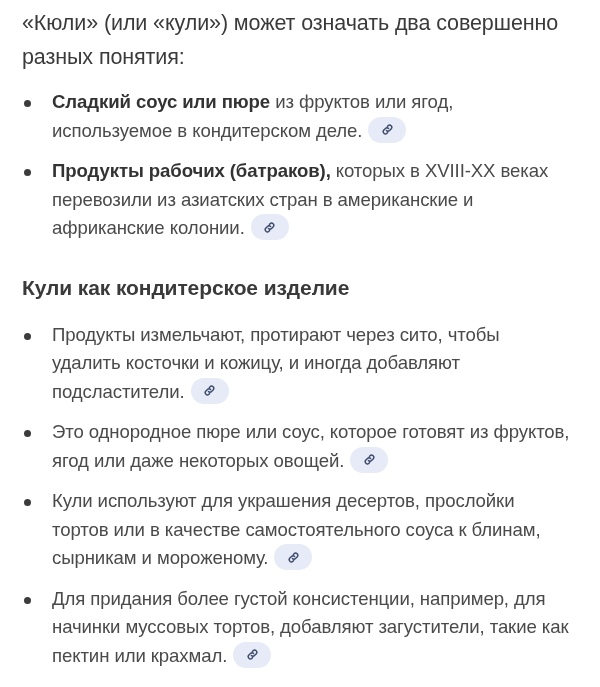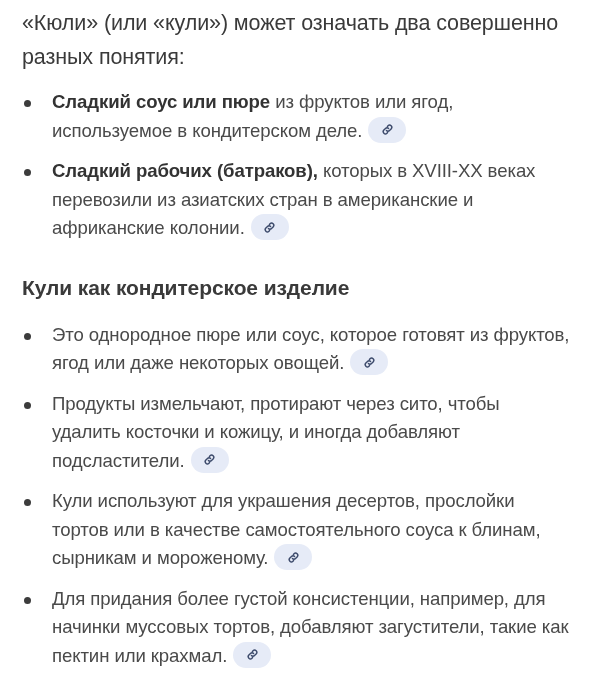--- a/index.html
+++ b/index.html
@@ -47,44 +47,44 @@
       <span class="bullet"></span>
       <b>Сладкий соус или пюре</b><span> из фруктов или ягод, используемое в кондитерском деле.</span><span class="link-chip">
           <svg viewBox="0 0 24 24" fill="none" stroke="#3c4a6b" stroke-width="2.6" stroke-linecap="round">
             <path d="M10 14a4 4 0 0 0 5.7 0l3-3a4 4 0 0 0-5.7-5.7l-1.2 1.2"></path>
             <path d="M14 10a4 4 0 0 0-5.7 0l-3 3a4 4 0 0 0 5.7 5.7l1.2-1.2"></path>
           </svg>
         </span>
     </li>
     <li>
       <span class="bullet"></span>
-      <b>Сладкий рабочих (батраков),</b><span> которых в XVIII-XX веках перевозили из азиатских стран в американские и африканские колонии.</span><span class="link-chip">
+      <b>Продукты рабочих (батраков),</b><span> которых в XVIII-XX веках перевозили из азиатских стран в американские и африканские колонии.</span><span class="link-chip">
           <svg viewBox="0 0 24 24" fill="none" stroke="#3c4a6b" stroke-width="2.6" stroke-linecap="round">
             <path d="M10 14a4 4 0 0 0 5.7 0l3-3a4 4 0 0 0-5.7-5.7l-1.2 1.2"></path>
             <path d="M14 10a4 4 0 0 0-5.7 0l-3 3a4 4 0 0 0 5.7 5.7l1.2-1.2"></path>
           </svg>
         </span>
     </li>
   </ul>
 
   <h3>Кули как кондитерское изделие</h3>
 
   <ul>
     <li>
       <span class="bullet"></span>
-      <span>Это однородное пюре или соус, которое готовят из фруктов, ягод или даже некоторых овощей.</span><span class="link-chip">
+      <span>Продукты измельчают, протирают через сито, чтобы удалить косточки и кожицу, и иногда добавляют подсластители.</span><span class="link-chip">
           <svg viewBox="0 0 24 24" fill="none" stroke="#3c4a6b" stroke-width="2.6" stroke-linecap="round">
             <path d="M10 14a4 4 0 0 0 5.7 0l3-3a4 4 0 0 0-5.7-5.7l-1.2 1.2"></path>
             <path d="M14 10a4 4 0 0 0-5.7 0l-3 3a4 4 0 0 0 5.7 5.7l1.2-1.2"></path>
           </svg>
         </span>
     </li>
     <li>
       <span class="bullet"></span>
-      <span>Продукты измельчают, протирают через сито, чтобы удалить косточки и кожицу, и иногда добавляют подсластители.</span><span class="link-chip">
+      <span>Это однородное пюре или соус, которое готовят из фруктов, ягод или даже некоторых овощей.</span><span class="link-chip">
           <svg viewBox="0 0 24 24" fill="none" stroke="#3c4a6b" stroke-width="2.6" stroke-linecap="round">
             <path d="M10 14a4 4 0 0 0 5.7 0l3-3a4 4 0 0 0-5.7-5.7l-1.2 1.2"></path>
             <path d="M14 10a4 4 0 0 0-5.7 0l-3 3a4 4 0 0 0 5.7 5.7l1.2-1.2"></path>
           </svg>
         </span>
     </li>
     <li>
       <span class="bullet"></span>
       <span>Кули используют для украшения десертов, прослойки тортов или в качестве самостоятельного соуса к блинам, сырникам и мороженому.</span><span class="link-chip">
           <svg viewBox="0 0 24 24" fill="none" stroke="#3c4a6b" stroke-width="2.6" stroke-linecap="round">

